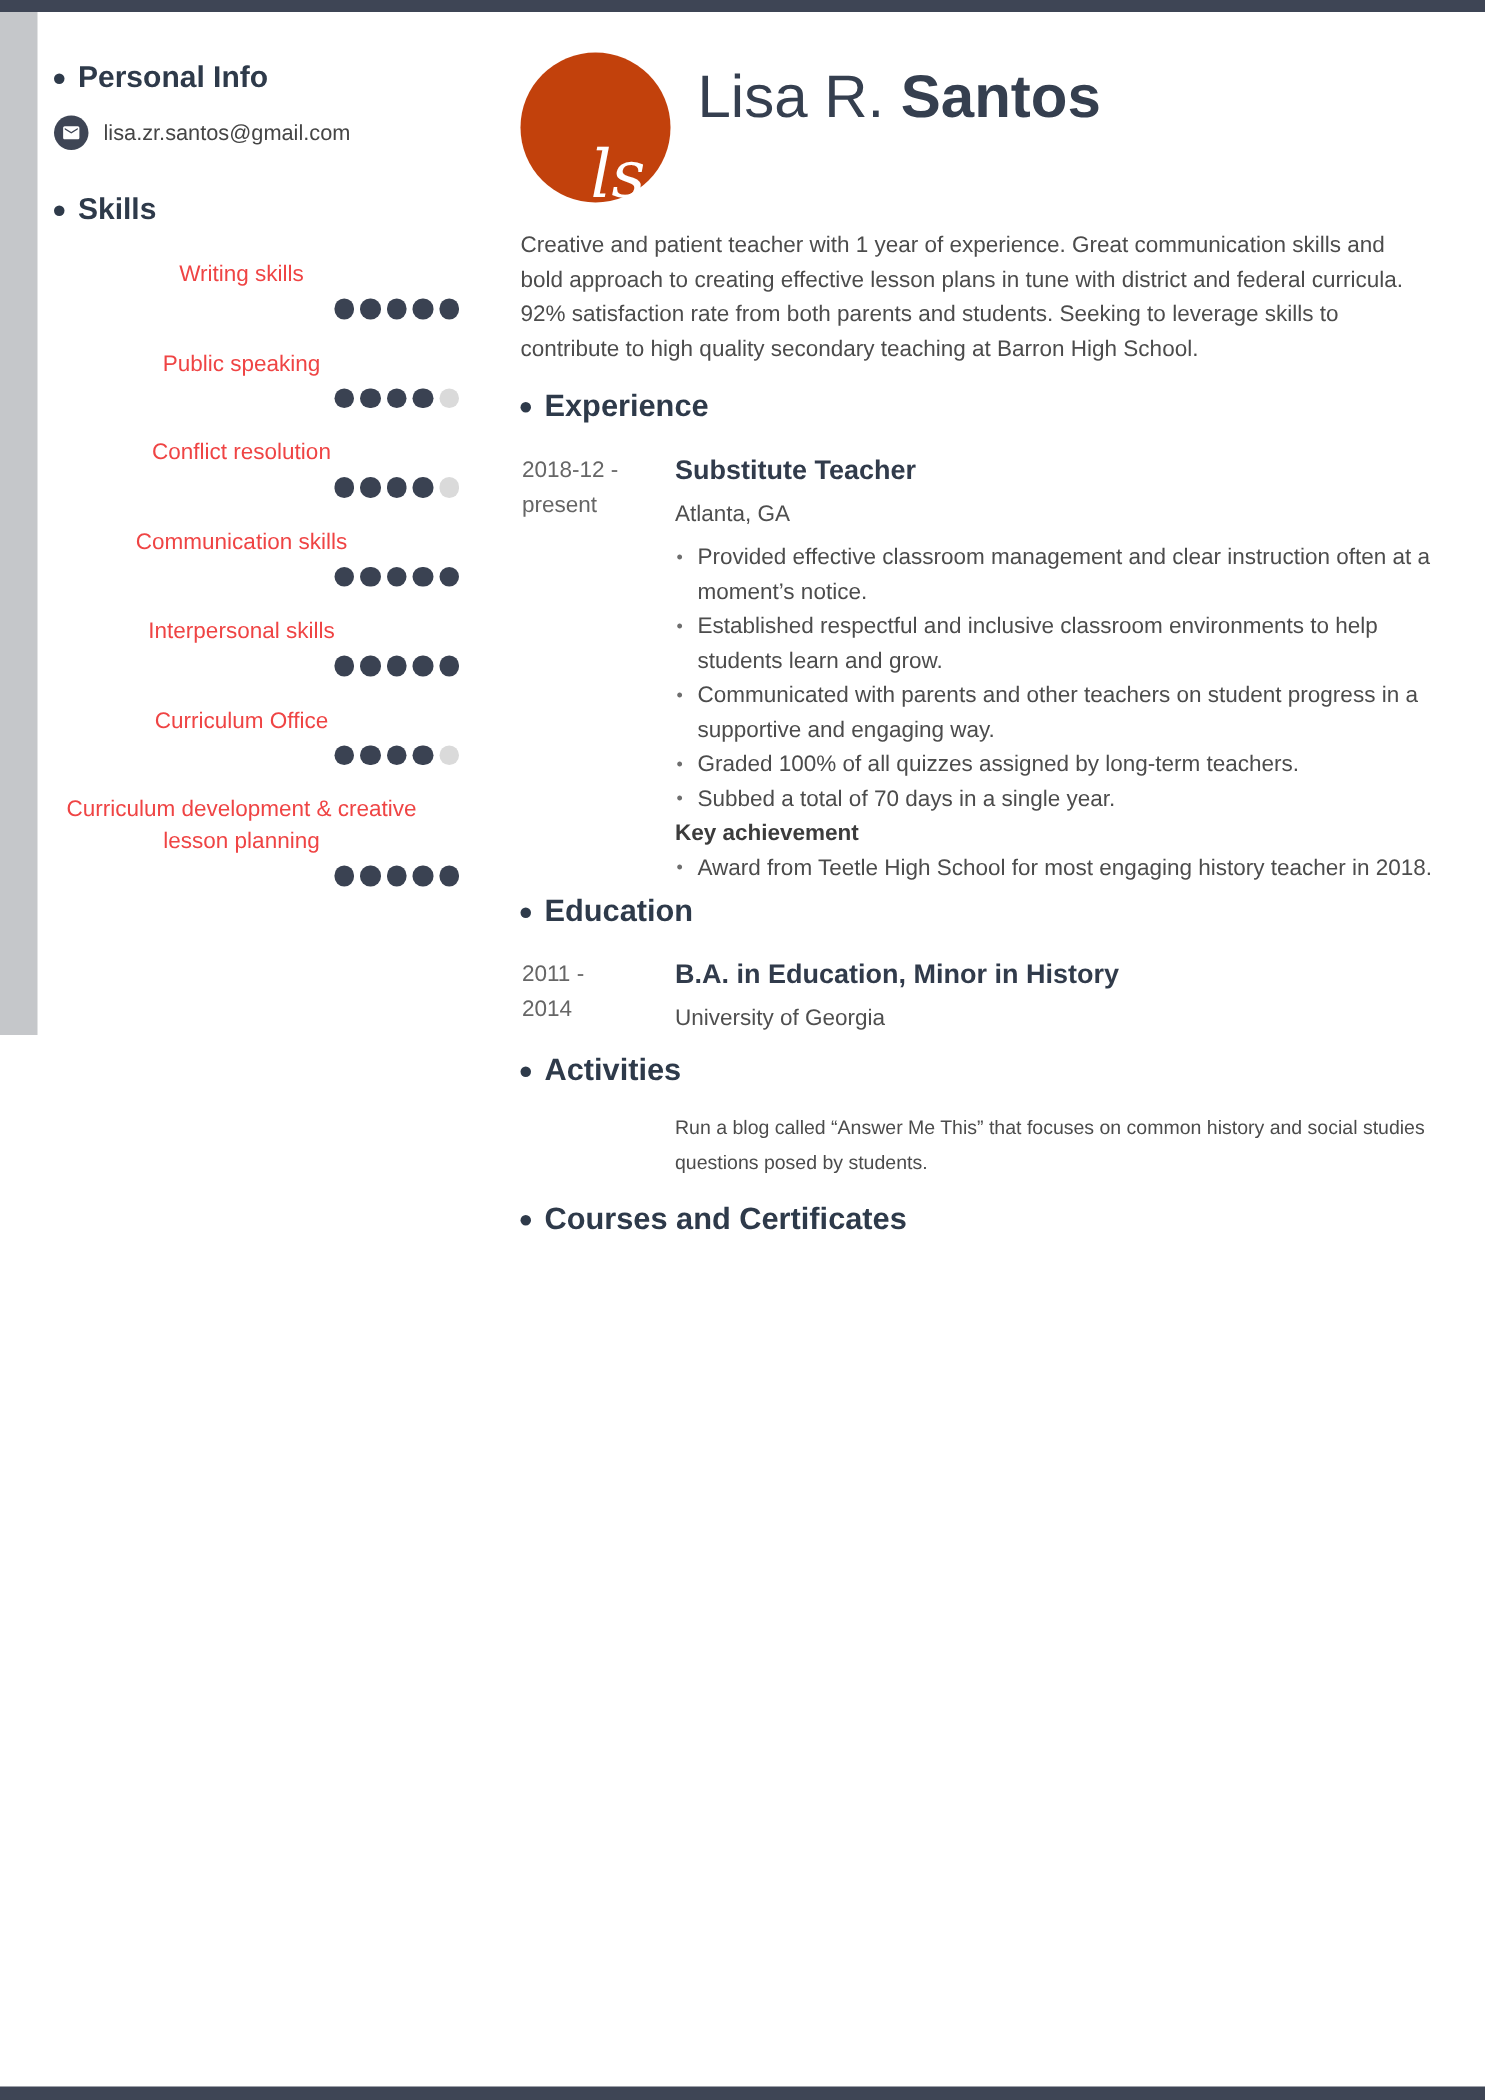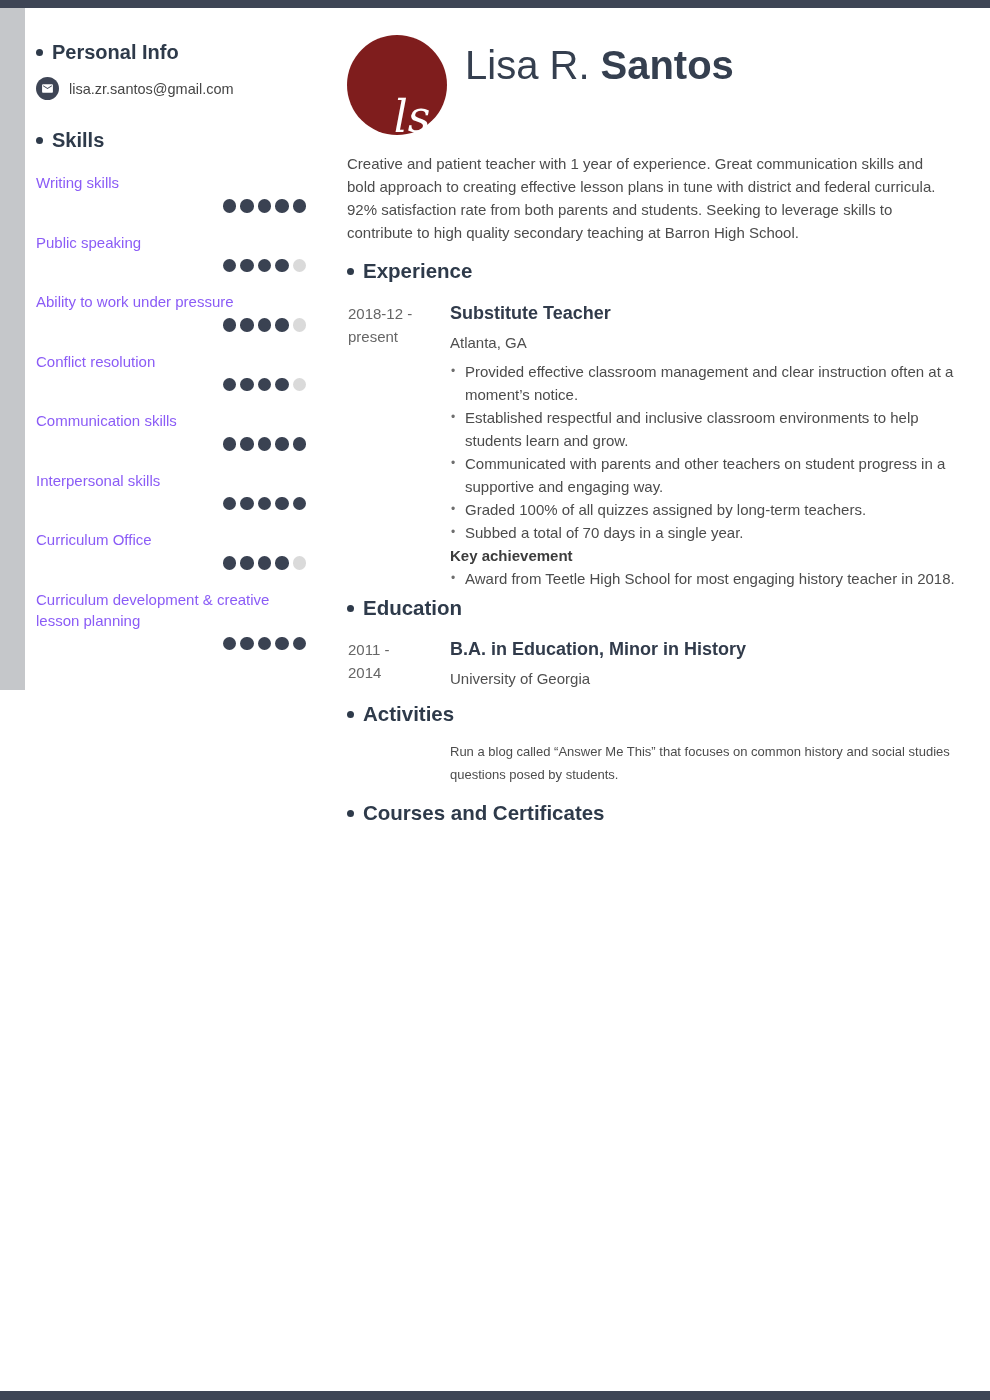--- a/index.html
+++ b/index.html
@@ -17,30 +17,30 @@
   
   .sidebar{position:absolute;left:36px;top:40px;width:276px;}
   .side-header{display:flex;align-items:center;gap:9px;font-size:20px;font-weight:bold;color:#2e3a4a;line-height:24px;}
   .sec-dot{width:7px;height:7px;border-radius:50%;background:#2e3a4a;flex:none;}
   .contact-row{display:flex;align-items:center;gap:10px;margin-top:13px;font-size:14.5px;color:#454545;}
   .contact-icon{width:23px;height:23px;border-radius:50%;background:#3e4555;display:flex;align-items:center;justify-content:center;flex:none;}
   .contact-icon svg{display:block;}
   #skills-header{margin-top:28px;}
   #skills-list{margin-top:20px;}
   .skill{margin-bottom:19px;}
-  .skill-label{font-size:15px;line-height:21px;color:#8b5cf6;margin-bottom:6px;width:250px;}
+  .skill-label{font-size:15px;line-height:21px;color:#ef4444;margin-bottom:6px;width:250px;text-align:center;}
   .skill-dots{display:flex;gap:4px;justify-content:flex-end;width:270px;}
   .dot{width:13.5px;height:13.5px;border-radius:50%;flex:none;}
   .dot.filled{background:#3a4252;}
   .dot.empty{background:#dadada;}
 
   
   .avatar{
     position:absolute;left:347px;top:35px;width:100px;height:100px;border-radius:50%;
-    background:#7f1d1d;color:#ffffff;font-family:"DejaVu Serif",serif;font-style:italic;
+    background:#c2410c;color:#ffffff;font-family:"DejaVu Serif",serif;font-style:italic;
     font-size:44px;line-height:100px;text-align:center;text-indent:30px;
     box-sizing:border-box;padding-top:32px;
   }
   .name{position:absolute;left:465px;top:41px;font-size:40px;line-height:48px;color:#353f4f;font-weight:400;white-space:nowrap;}
   .name .last{font-weight:bold;margin-left:11px;}
 
   .summary{position:absolute;left:347px;top:152px;width:608px;font-size:15px;line-height:23px;color:#4c4c4c;}
 
   .section-header{position:absolute;left:347px;display:flex;align-items:center;gap:9px;font-size:20.5px;font-weight:bold;color:#2e3a4a;line-height:26px;}
   .date-col{position:absolute;left:348px;width:96px;font-size:15px;line-height:23px;color:#666666;}
@@ -89,30 +89,20 @@
           <div class="skill-dots">
             <span class="dot filled"></span>
             <span class="dot filled"></span>
             <span class="dot filled"></span>
             <span class="dot filled"></span>
             <span class="dot filled"></span>
           </div>
         </div>
         <div class="skill">
           <div class="skill-label">Public speaking</div>
-          <div class="skill-dots">
-            <span class="dot filled"></span>
-            <span class="dot filled"></span>
-            <span class="dot filled"></span>
-            <span class="dot filled"></span>
-            <span class="dot empty"></span>
-          </div>
-        </div>
-        <div class="skill">
-          <div class="skill-label">Ability to work under pressure</div>
           <div class="skill-dots">
             <span class="dot filled"></span>
             <span class="dot filled"></span>
             <span class="dot filled"></span>
             <span class="dot filled"></span>
             <span class="dot empty"></span>
           </div>
         </div>
         <div class="skill">
           <div class="skill-label">Conflict resolution</div>

